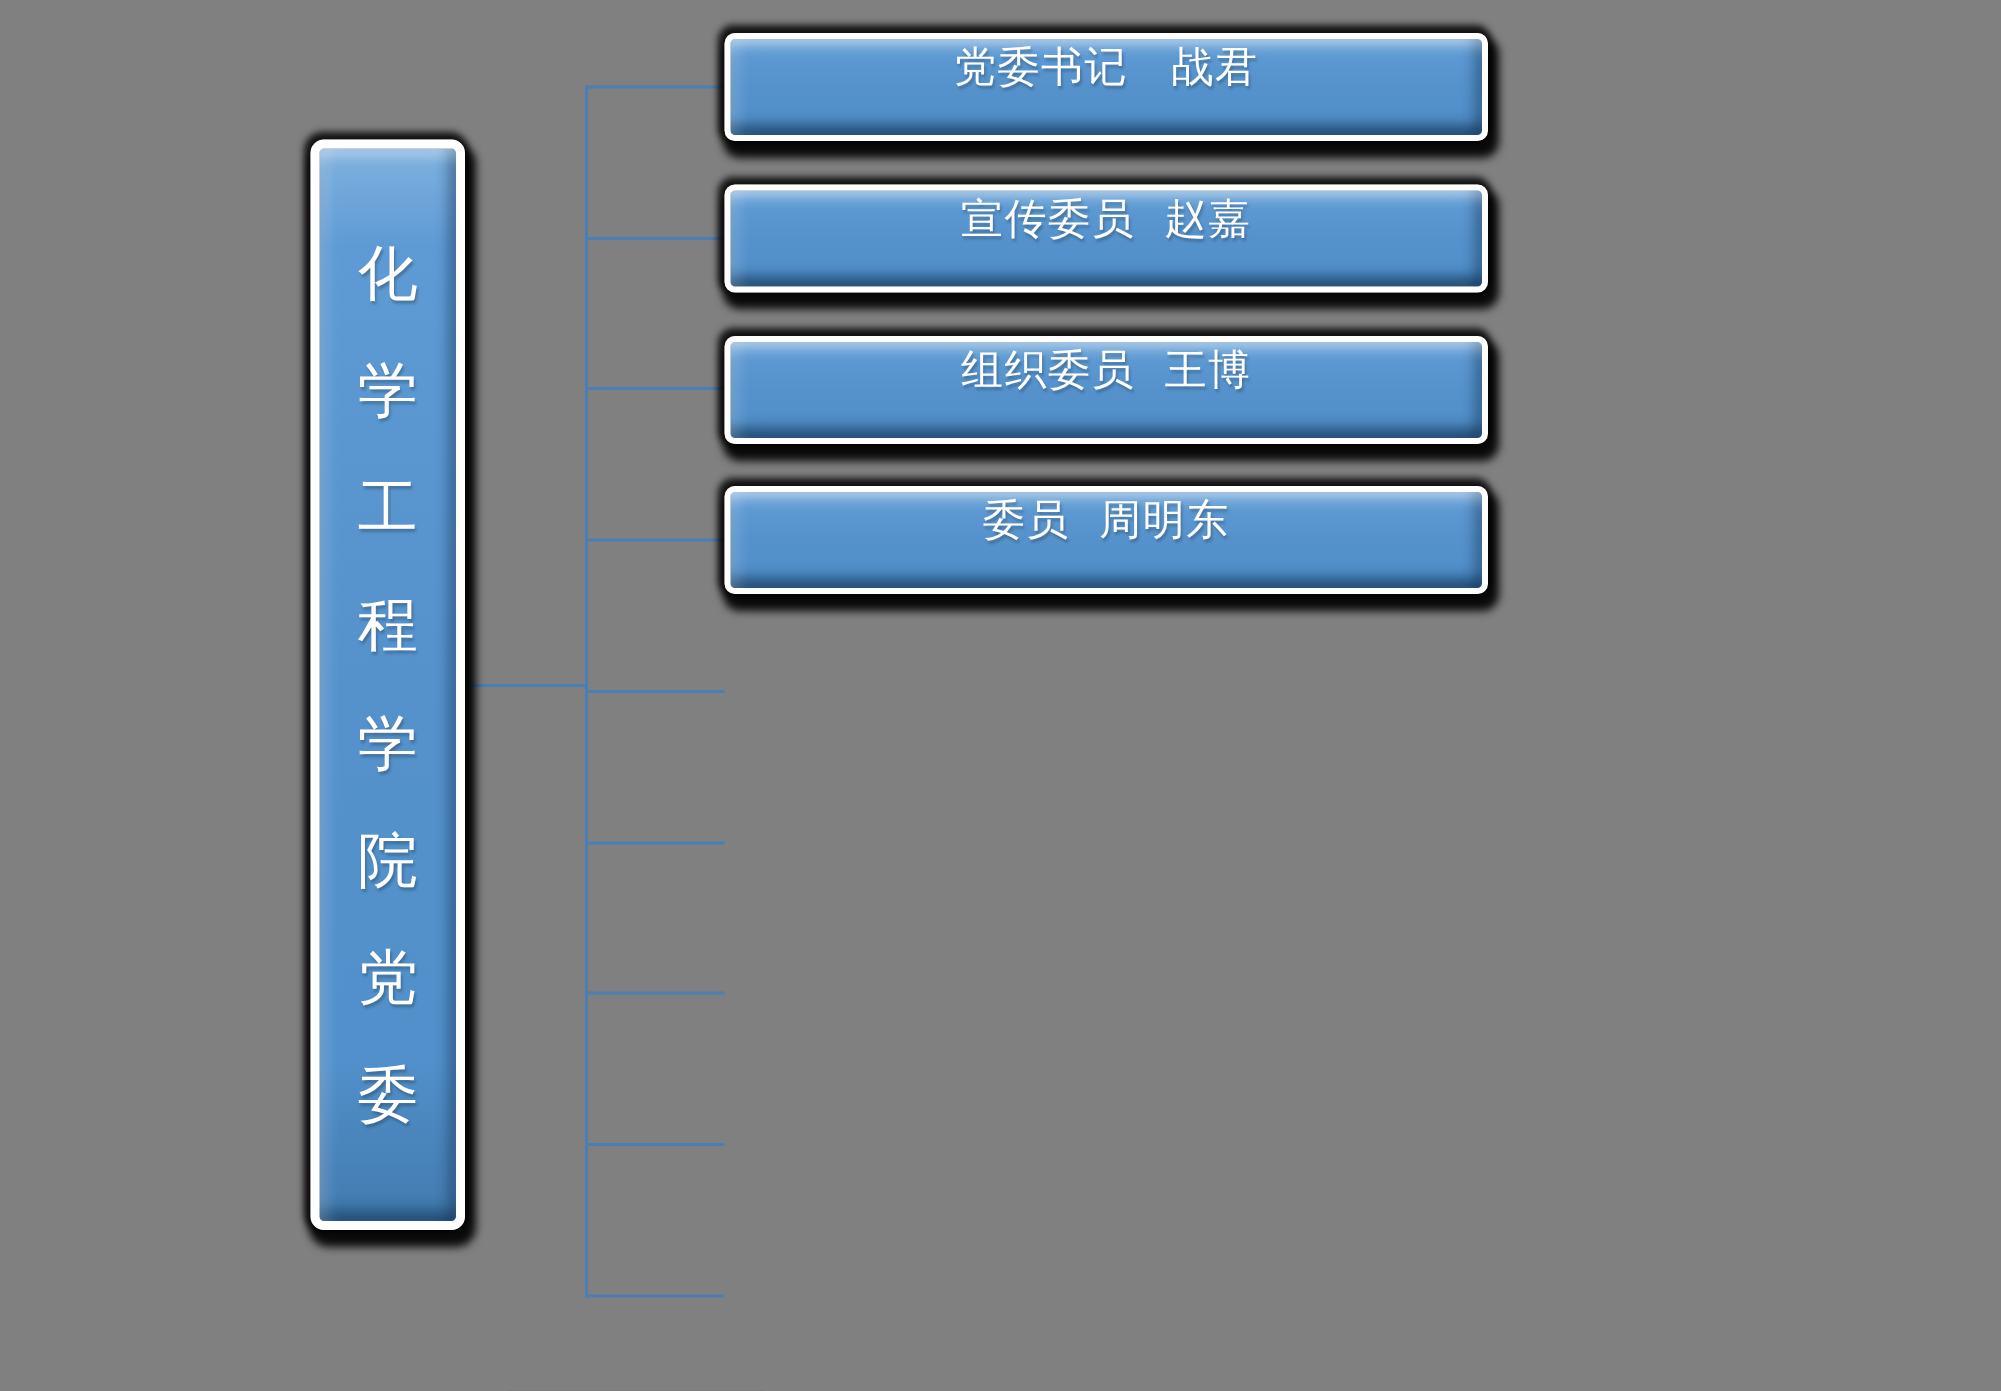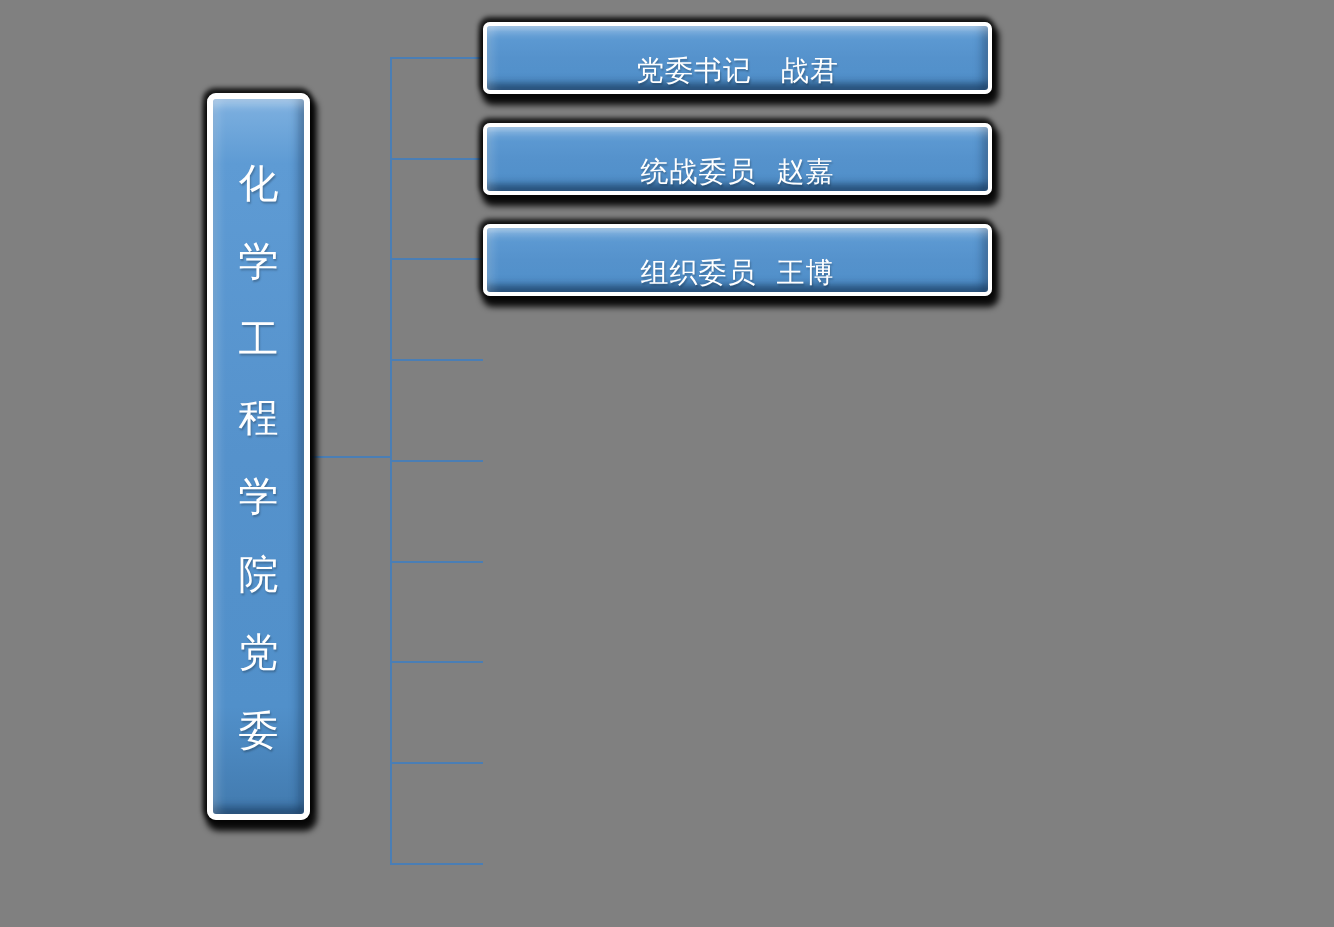--- a/index.html
+++ b/index.html
@@ -71,21 +71,21 @@
     left:483px;top:22px;
     width:509px;
     display:flex;
     flex-direction:column;
     gap:28.75px;
     z-index:2;
   }
   .member-node{
     height:72px;
     display:flex;
-    align-items:flex-end;
+    align-items:flex-start;
     justify-content:center;
   }
   .member-node .label{
     font-size:28px;
     letter-spacing:1px;
     white-space:pre;
     text-shadow:1px 2px 2px rgba(0,0,0,0.25);
   }
 </style>
 </head>
@@ -114,20 +114,23 @@
     <span class="ch">院</span>
     <span class="ch">党</span>
     <span class="ch">委</span>
   </div>
 
   <div class="members">
     <div class="node member-node">
       <span class="label">党委书记　战君</span>
     </div>
     <div class="node member-node">
-      <span class="label">统战委员  赵嘉</span>
+      <span class="label">宣传委员  赵嘉</span>
     </div>
     <div class="node member-node">
       <span class="label">组织委员  王博</span>
+    </div>
+    <div class="node member-node">
+      <span class="label">委员  周明东</span>
     </div>
   </div>
 
 </div>
 
 </body></html>

